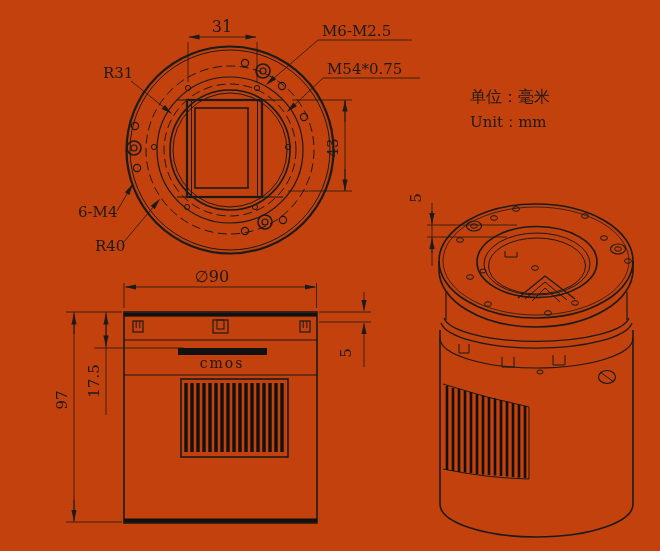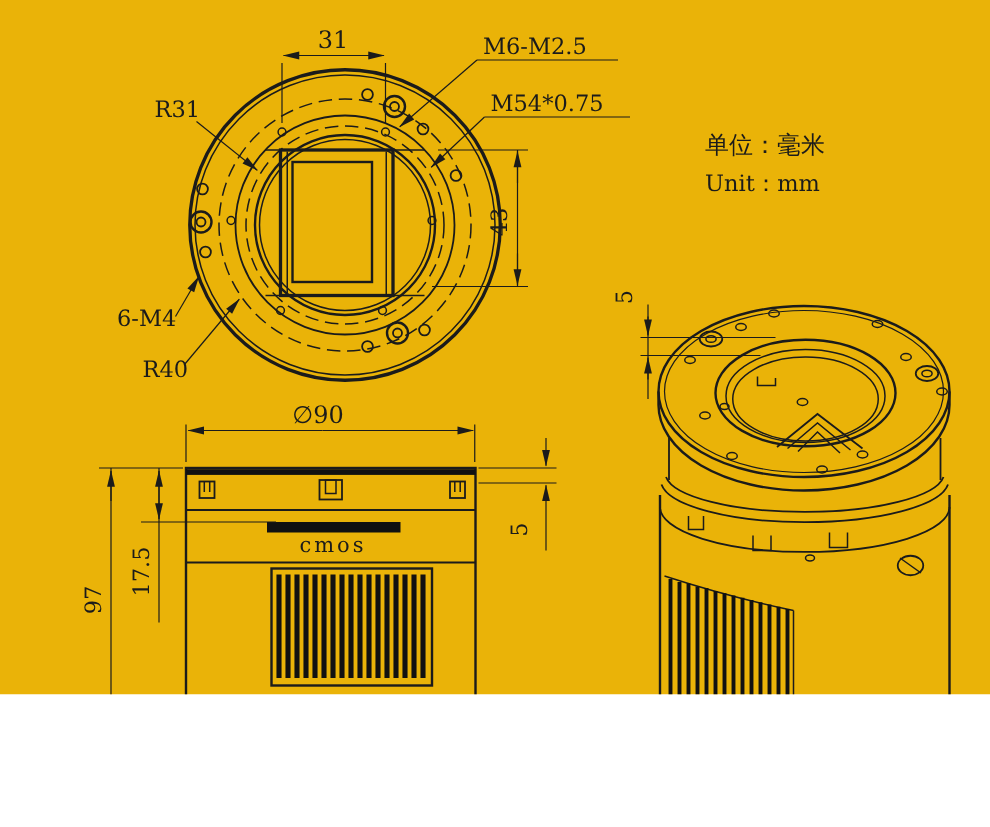--- a/index.html
+++ b/index.html
@@ -1,16 +1,16 @@
 <!DOCTYPE html>
 <html><head>
 <meta charset="utf-8">
 <style>
   html,body{margin:0;padding:0;background:#ffffff;}
-  #canvas{position:relative;width:660px;height:463px;background:#eab308;overflow:hidden;}
+  #canvas{position:relative;width:660px;height:551px;background:#c2410c;overflow:hidden;}
   svg{position:absolute;left:0;top:0;}
   svg .ln{stroke:#1b1b1b;fill:none;}
   svg .s22{stroke-width:2.2;}
   svg .s16{stroke-width:1.6;}
   svg .s12{stroke-width:1.2;}
   svg .s1{stroke-width:1;}
   svg .s08{stroke-width:0.8;}
   svg .dash{stroke-dasharray:9 4.5;}
   svg .blk{fill:#111;stroke:none;}
   svg text{fill:#1b1b1b;font-family:"DejaVu Serif","Liberation Serif",serif;}

